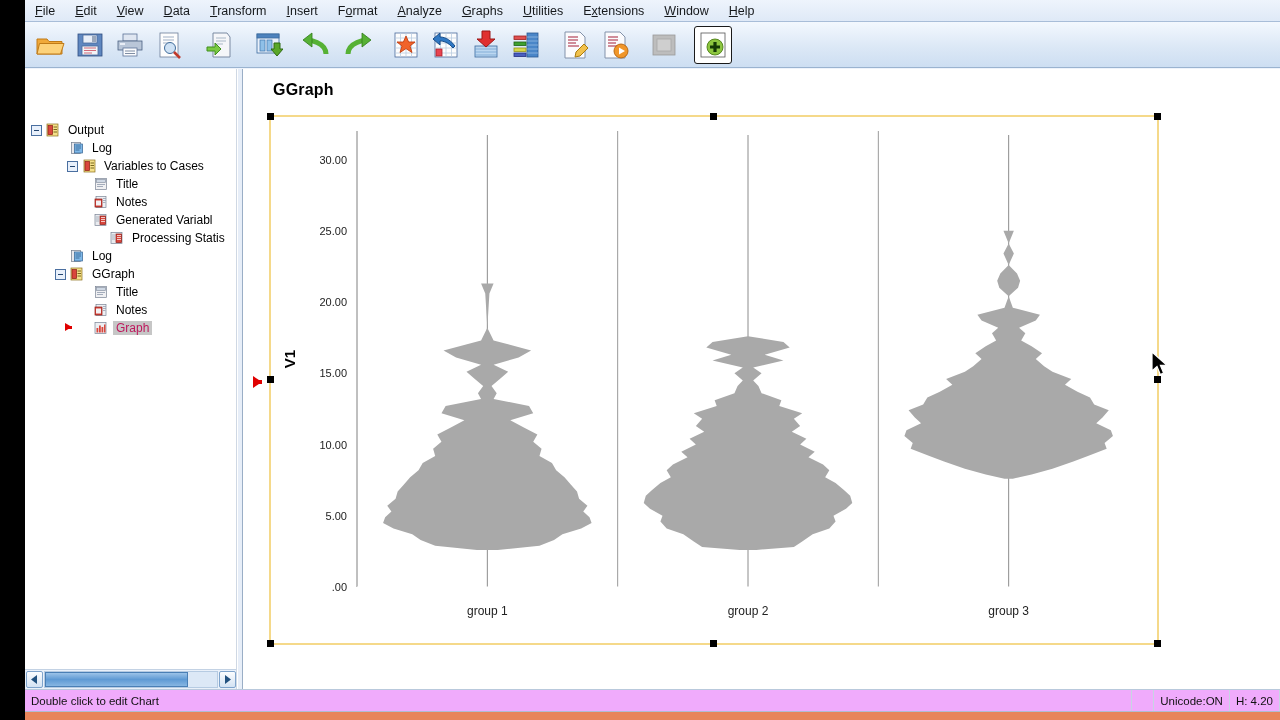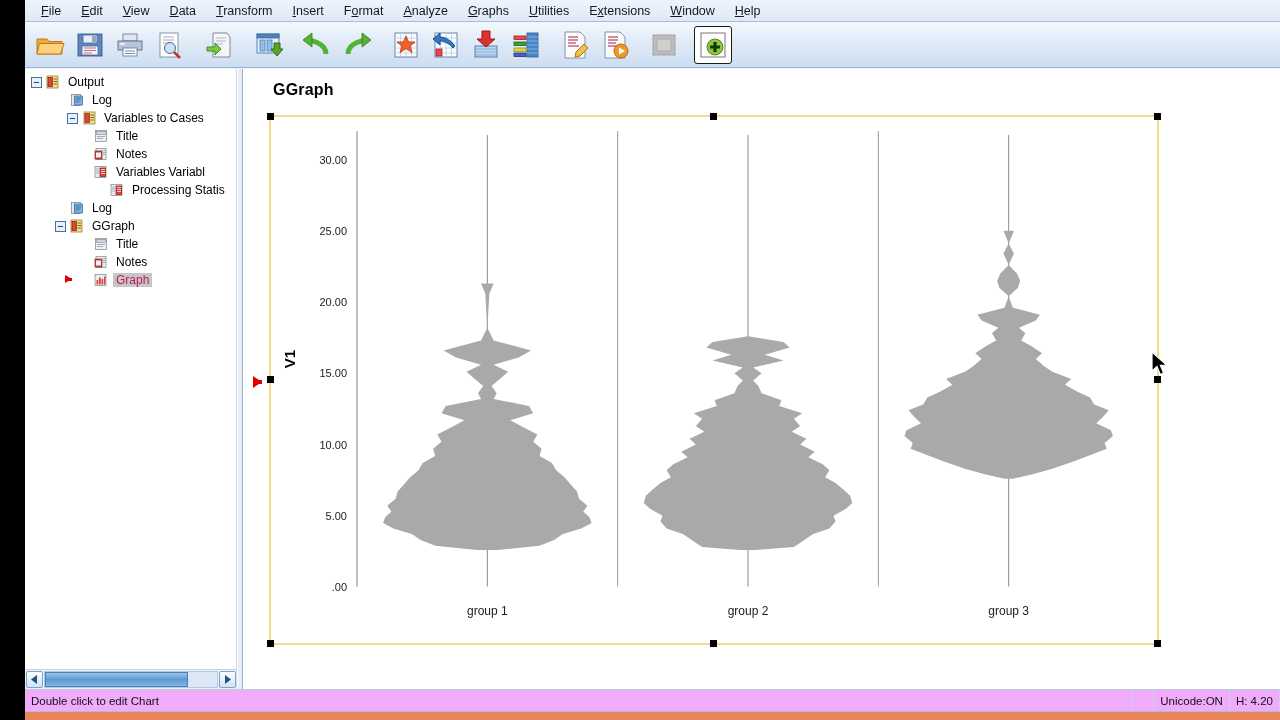--- a/index.html
+++ b/index.html
@@ -14,21 +14,20 @@
     width: 1255px; height: 720px;
     background: #eef3fb;
   }
 
   
   .menubar {
     height: 22px;
     background: linear-gradient(#eef4fc, #dfe9f7);
     border-bottom: 1px solid #a8bdd8;
     display: flex; align-items: center;
-    padding-left: 6px;
   }
   .menu-item {
     font-size: 12.5px; color: #16191c;
     padding: 2px 10px; cursor: default;
     white-space: nowrap;
   }
   .menu-item u { text-decoration: underline; }
 
   
   .toolbar {
@@ -373,21 +372,21 @@
           <circle cx="17" cy="17" r="8" fill="#8dc63f" stroke="#4b7d14" stroke-width="0.9"></circle>
           <path d="M17 12 V22 M12 17 H22" fill="none" stroke="#143a05" stroke-width="3.2"></path>
         </svg>
       </div>
     </div>
 
   <div class="main">
 
     <div class="tree-pane">
       <div class="tree-scroll" id="tree">
-          <div class="tnode" style="padding-left: 6px;">
+          <div class="tnode" style="padding-left: 6px; margin-top: 48px;">
             <div class="tog"></div>
             <span class="ticon"><svg width="16" height="14" viewBox="0 0 16 14">
                 <rect x="2" y="1" width="11" height="12" fill="#f5e08a" stroke="#8a6d1a" stroke-width="0.7"></rect>
                 <rect x="3" y="2.5" width="4.5" height="9" fill="#d9463c" stroke="#8a1a14" stroke-width="0.7"></rect>
                 <path d="M8.5 4 H12 M8.5 6.5 H12 M8.5 9 H12" fill="none" stroke="#6b5a12" stroke-width="0.9"></path>
               </svg></span>
             <span class="tlabel">Output</span>
           </div>
           <div class="tnode" style="padding-left: 30px;">
             <div class="tspace"></div>
@@ -427,21 +426,21 @@
             <span class="tlabel">Notes</span>
           </div>
           <div class="tnode" style="padding-left: 54px;">
             <div class="tspace"></div>
             <span class="ticon"><svg width="16" height="14" viewBox="0 0 16 14">
                 <rect x="2" y="1.5" width="11" height="11" fill="#e9ebef" stroke="#7a8494" stroke-width="0.7"></rect>
                 <rect x="7" y="3" width="5.5" height="8.5" fill="#d9463c" stroke="#8a1a14" stroke-width="0.7"></rect>
                 <path d="M8 4.5 H12 M8 6.5 H12 M8 8.5 H12" fill="none" stroke="#fff" stroke-width="0.7"></path>
                 <path d="M3 4 H6 M3 6 H6 M3 8 H6" fill="none" stroke="#9aa4b4" stroke-width="0.8"></path>
               </svg></span>
-            <span class="tlabel">Variables Variabl</span>
+            <span class="tlabel">Generated Variabl</span>
           </div>
           <div class="tnode" style="padding-left: 70px;">
             <div class="tspace"></div>
             <span class="ticon"><svg width="16" height="14" viewBox="0 0 16 14">
                 <rect x="2" y="1.5" width="11" height="11" fill="#e9ebef" stroke="#7a8494" stroke-width="0.7"></rect>
                 <rect x="7" y="3" width="5.5" height="8.5" fill="#d9463c" stroke="#8a1a14" stroke-width="0.7"></rect>
                 <path d="M8 4.5 H12 M8 6.5 H12 M8 8.5 H12" fill="none" stroke="#fff" stroke-width="0.7"></path>
                 <path d="M3 4 H6 M3 6 H6 M3 8 H6" fill="none" stroke="#9aa4b4" stroke-width="0.8"></path>
               </svg></span>
             <span class="tlabel">Processing Statis</span>

